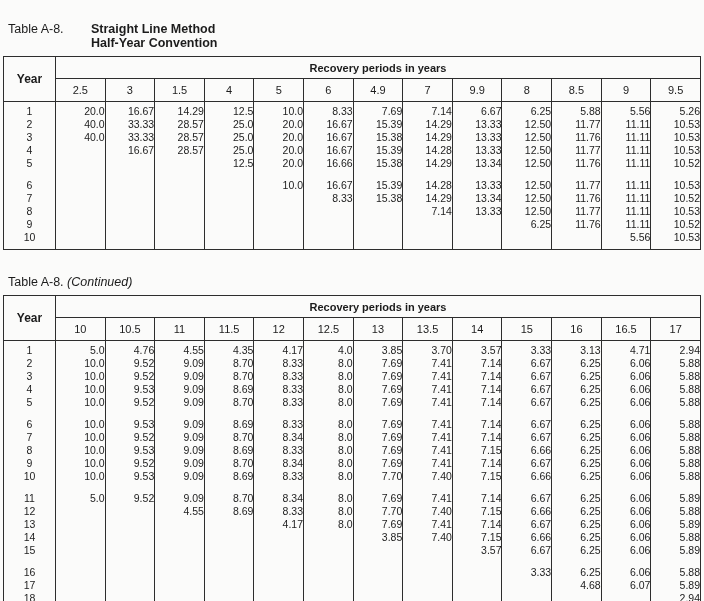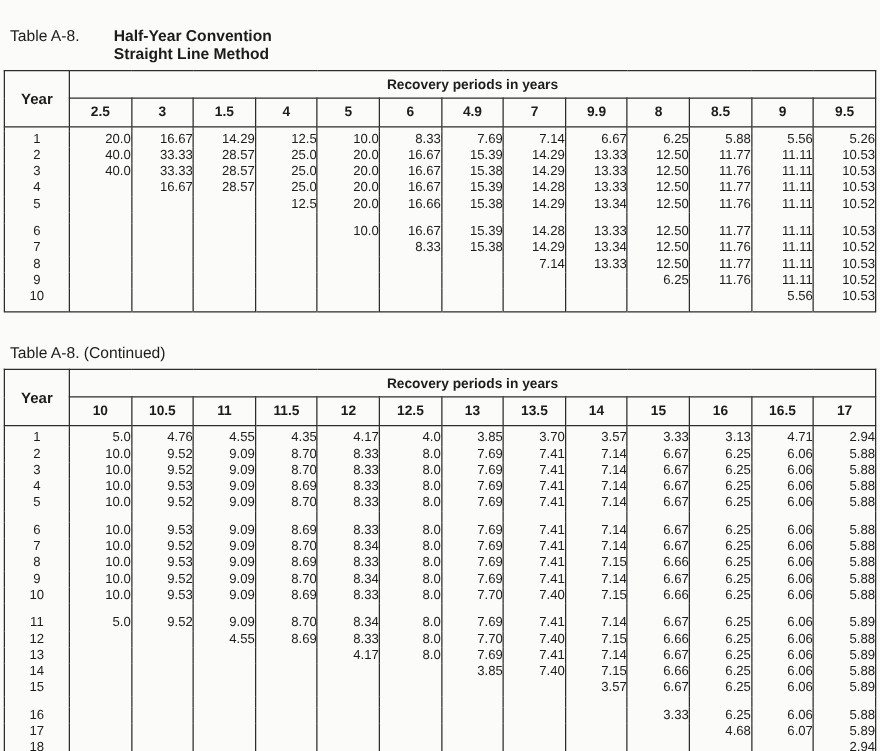--- a/index.html
+++ b/index.html
@@ -9,58 +9,58 @@
     font-family:"Liberation Sans",sans-serif;
     -webkit-font-smoothing:antialiased;
   }
   .page{padding:22px 3px 0 3px;}
 
   .title1{display:flex;align-items:flex-start;font-size:12.5px;line-height:14px;margin:0 0 6px 5px;}
   .title1 .t-label{width:83px;flex:0 0 83px;}
   .title1 .t-bold div{font-weight:bold;}
 
   .title2{font-size:12.5px;line-height:14px;margin:25px 0 6px 5px;}
-  .title2 .cont{text-align:center;}
+  .title2 .cont{font-style:italic;text-align:center;}
 
   table.a8{
     border-collapse:collapse;table-layout:fixed;width:698px;
     border:1.4px solid #2d2d2d;
   }
   table.a8 th, table.a8 td{padding:0;overflow:hidden;white-space:nowrap;}
   th.span-h{
     border:1.4px solid #2d2d2d;
     font-size:11px;font-weight:bold;height:21px;text-align:center;vertical-align:middle;
   }
   th.year-h{
     border:1.4px solid #2d2d2d;
     font-size:12px;font-weight:bold;text-align:center;vertical-align:middle;
   }
   th.col-h{
     border:1.4px solid #2d2d2d;
-    font-size:11px;font-weight:bold;height:22px;text-align:center;vertical-align:middle;
+    font-size:11px;font-weight:normal;height:22px;text-align:center;vertical-align:middle;
   }
   tbody td{border-left:1.4px solid #2d2d2d;border-right:1.4px solid #2d2d2d;}
   tbody tr{height:13px;}
   tbody tr.toppad{height:3px;}
   tbody tr.spacer{height:9px;}
   tbody tr.padrow{height:6px;}
   td.val{text-align:right;padding-right:13px;font-size:10.5px;line-height:13px;}
   td.val .pct{display:inline-block;width:13px;margin-right:-13px;text-align:left;}
   td.year-c{text-align:center;font-size:10.5px;line-height:13px;}
 </style>
 </head>
 <body>
 
 <div class="page">
 
   <div class="title1">
     <span class="t-label">Table A-8.</span>
     <div class="t-bold">
+      <div>Straight Line Method</div>
       <div>Half-Year Convention</div>
-      <div>Straight Line Method</div>
     </div>
   </div>
 
   <table class="a8">
       <colgroup>
         <col style="width: 52px;">
         <col>
         <col>
         <col>
         <col>

